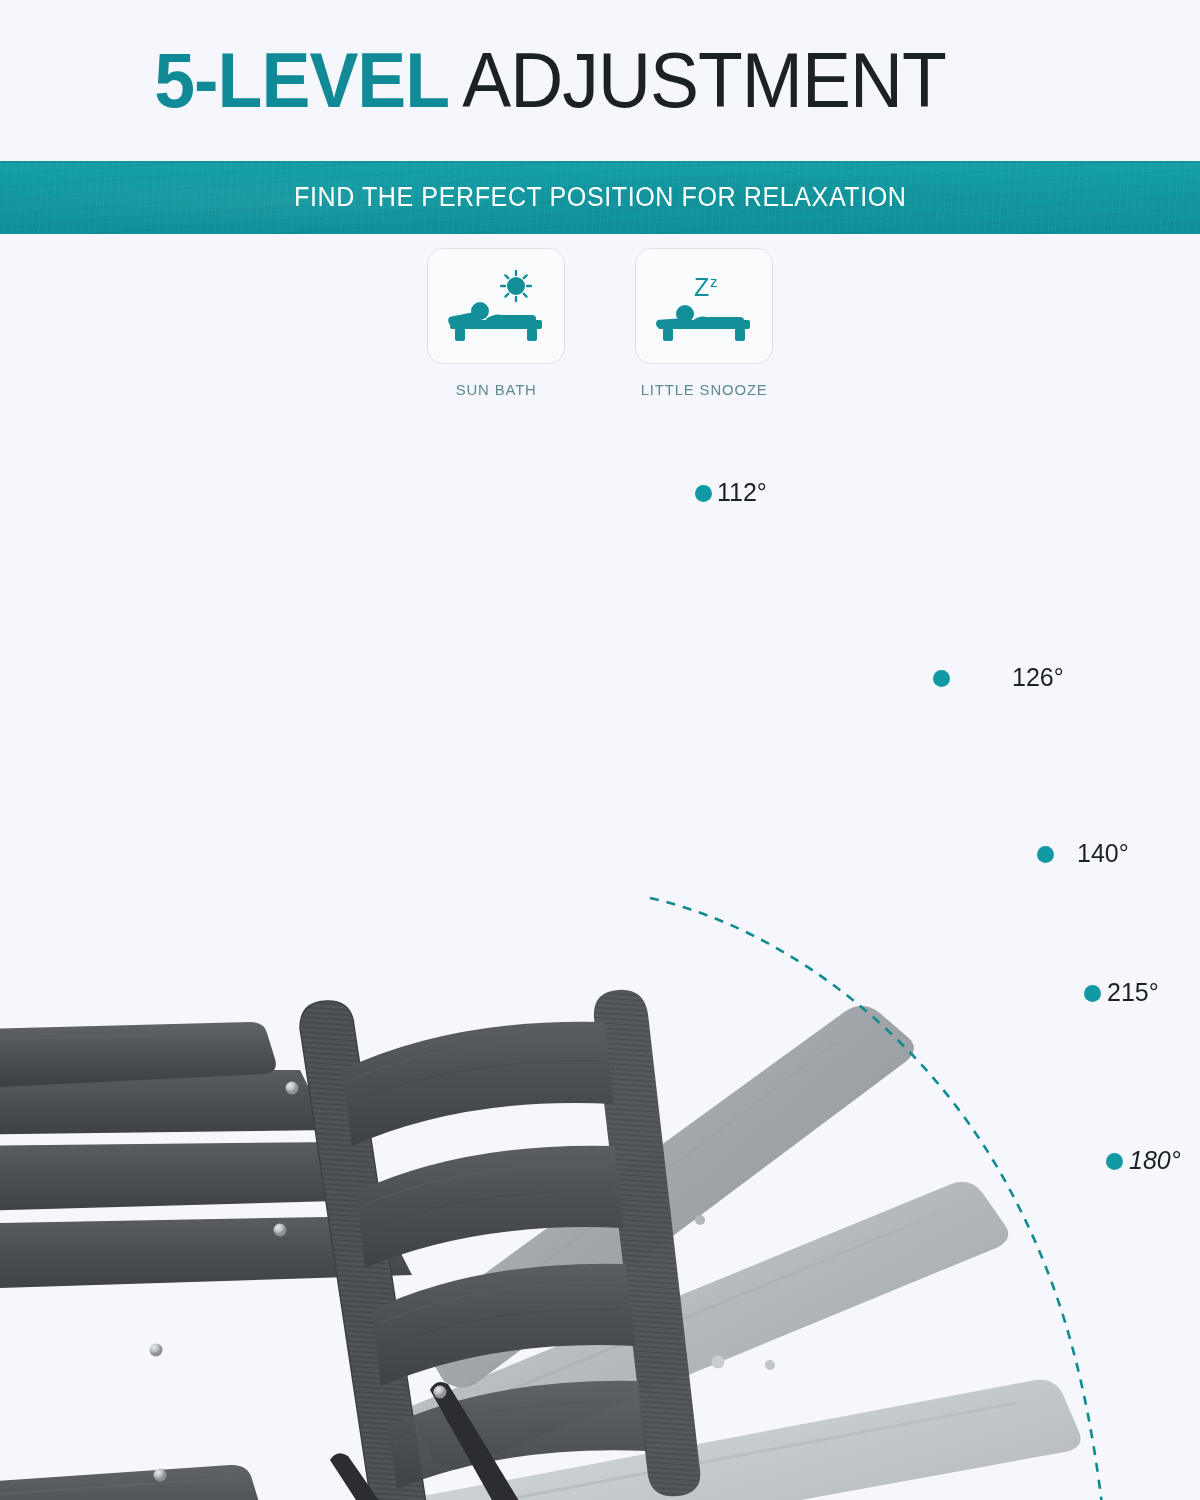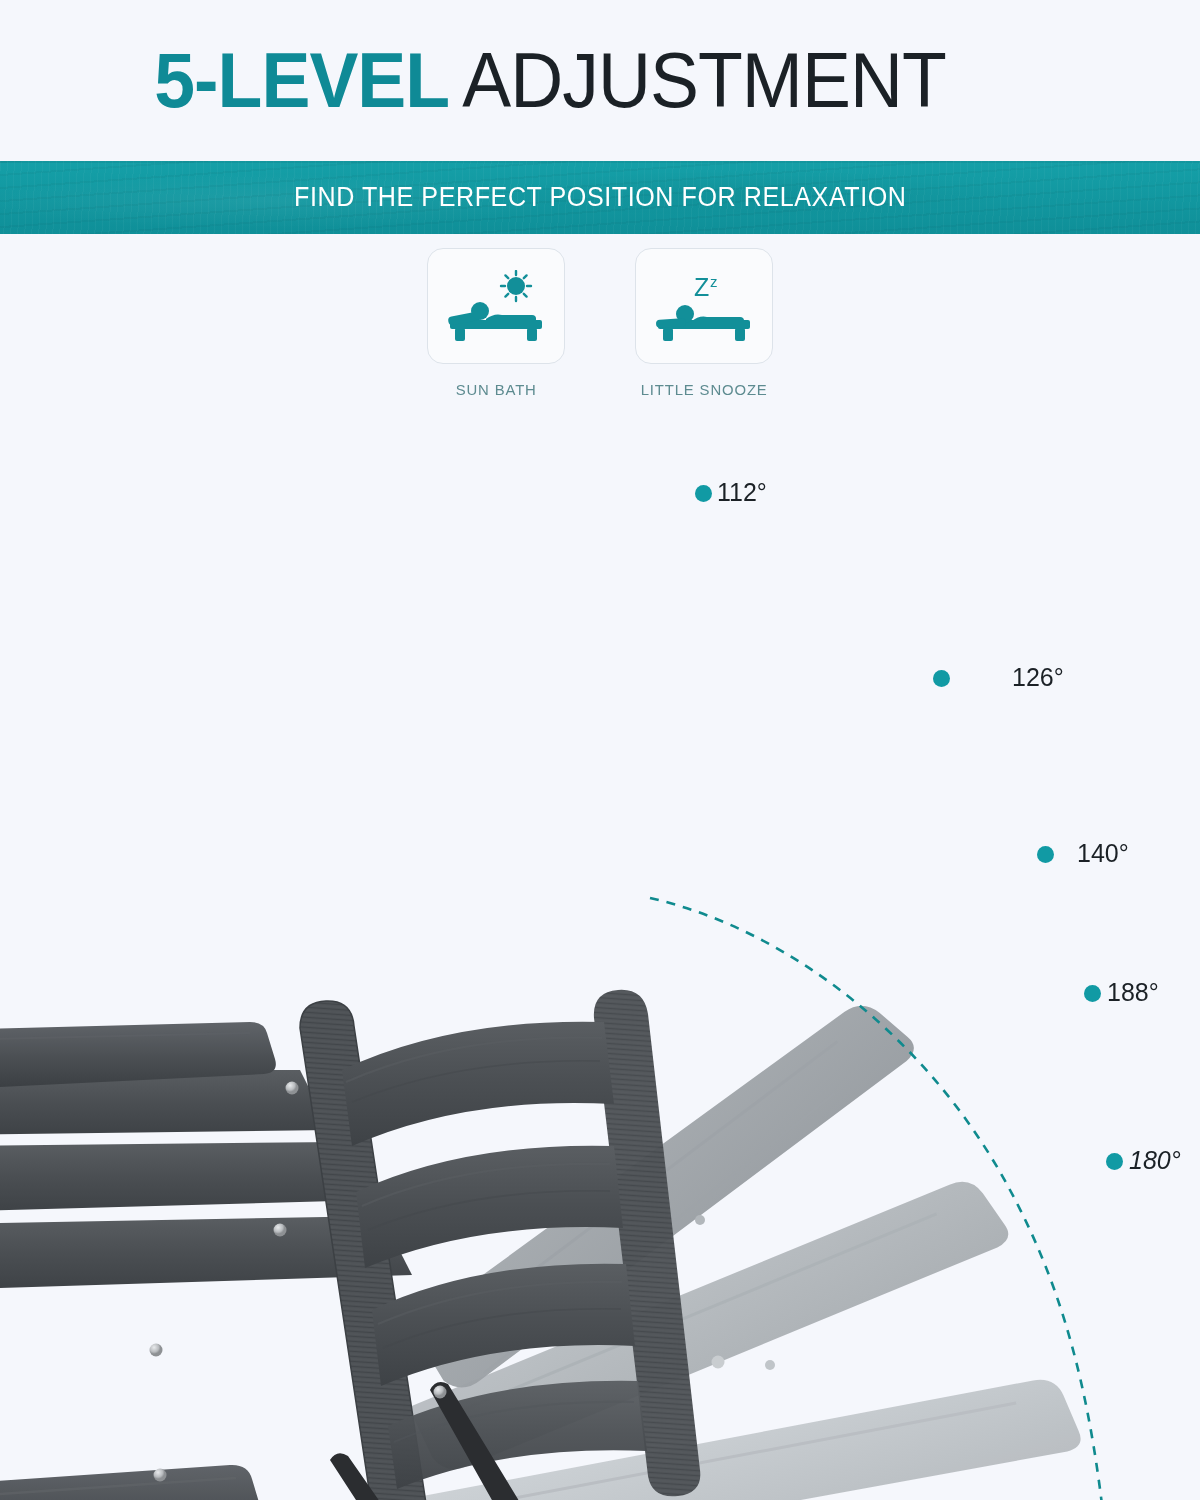--- a/index.html
+++ b/index.html
@@ -303,20 +303,20 @@
     <div class="ang-dot" style="left:695px;top:55px;"></div>
     <div class="ang-label" style="left:706px;top:48px;margin-left:11px;">112°</div>
 
     <div class="ang-dot" style="left:933px;top:240px;"></div>
     <div class="ang-label" style="left:1012px;top:233px;text-align:right;">126°</div>
 
     <div class="ang-dot" style="left:1037px;top:416px;"></div>
     <div class="ang-label" style="left:1077px;top:409px;">140°</div>
 
     <div class="ang-dot" style="left:1084px;top:555px;"></div>
-    <div class="ang-label" style="left:1107px;top:548px;">188°</div>
+    <div class="ang-label" style="left:1107px;top:548px;">215°</div>
 
     <div class="ang-dot" style="left:1106px;top:723px;"></div>
     <div class="ang-label" style="left:1129px;top:716px;font-style:italic;">180°</div>
 
   </div>
 
 </div>
 
 </body></html>

